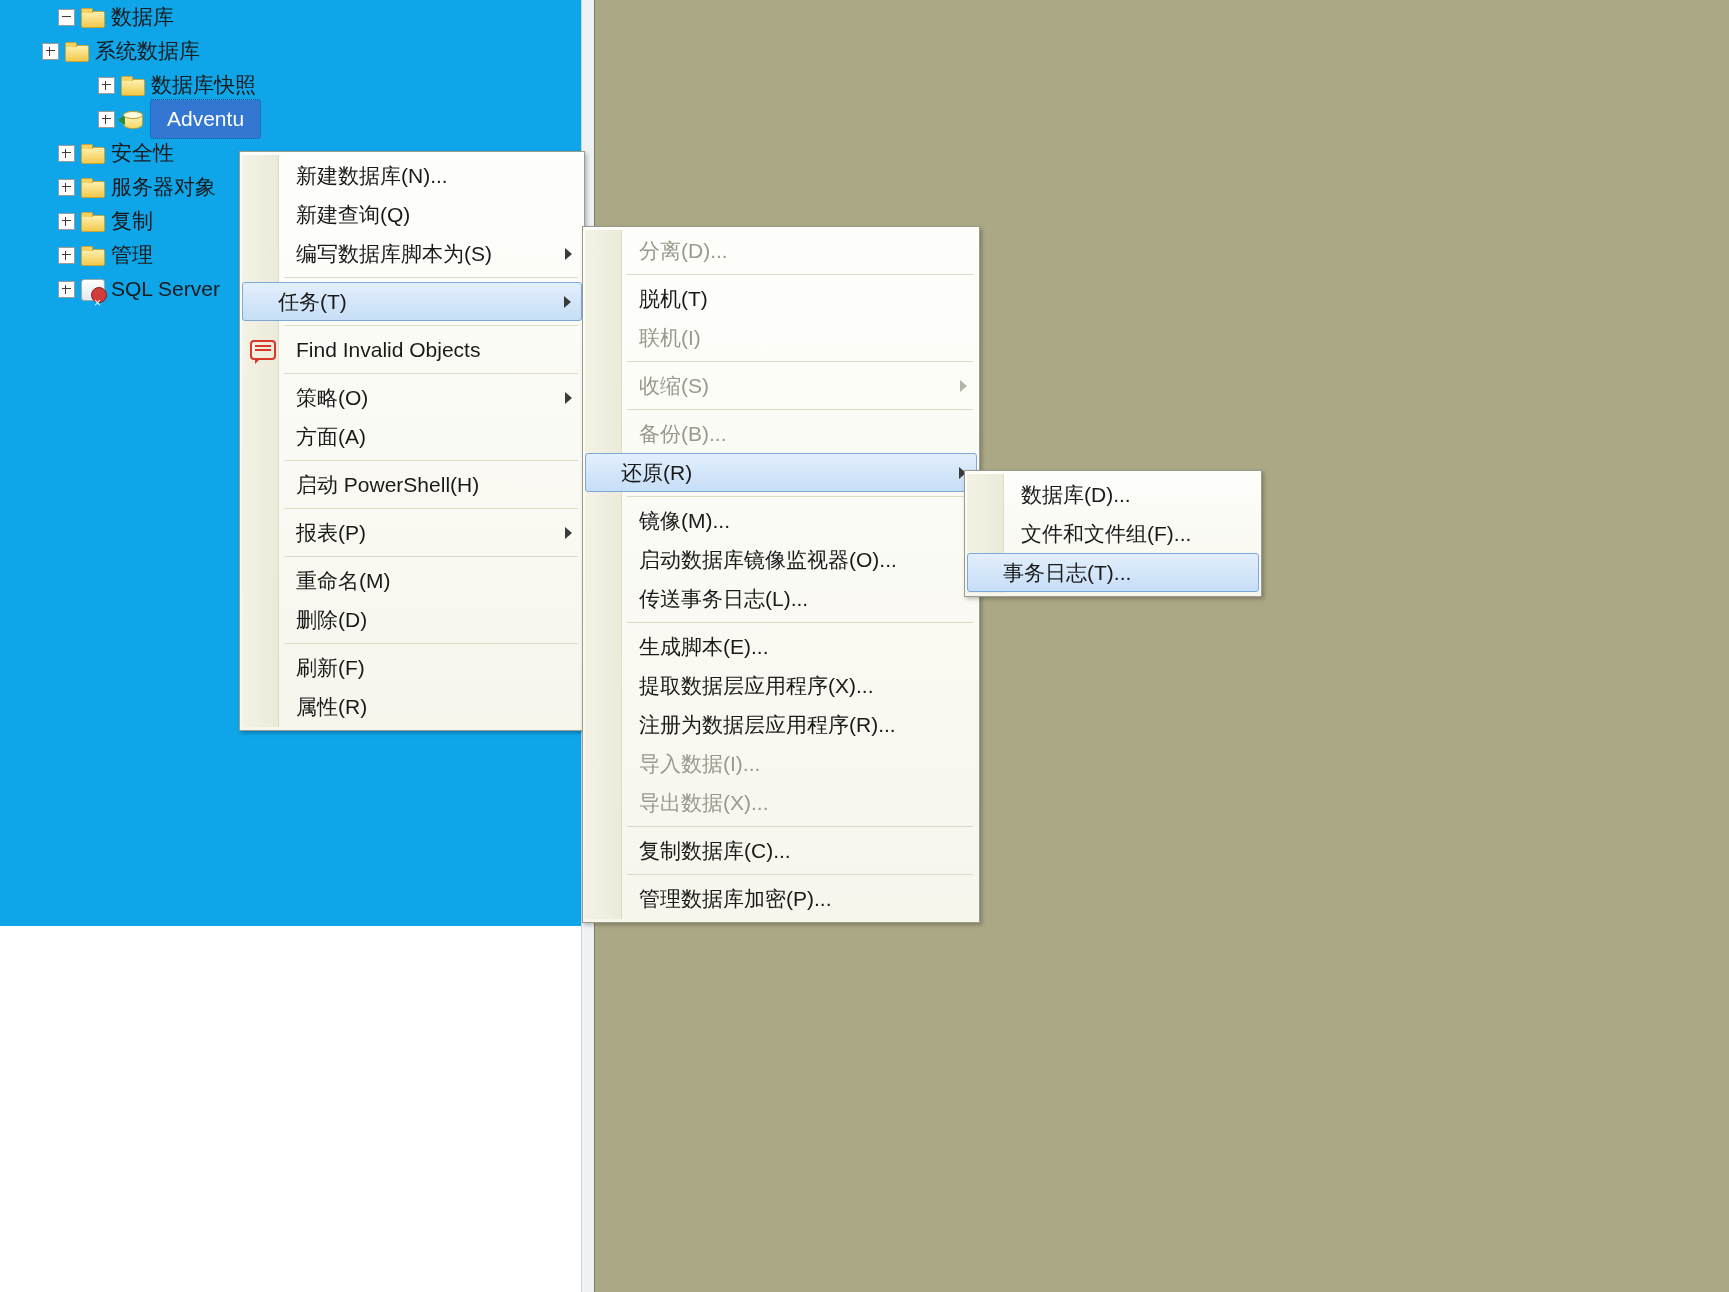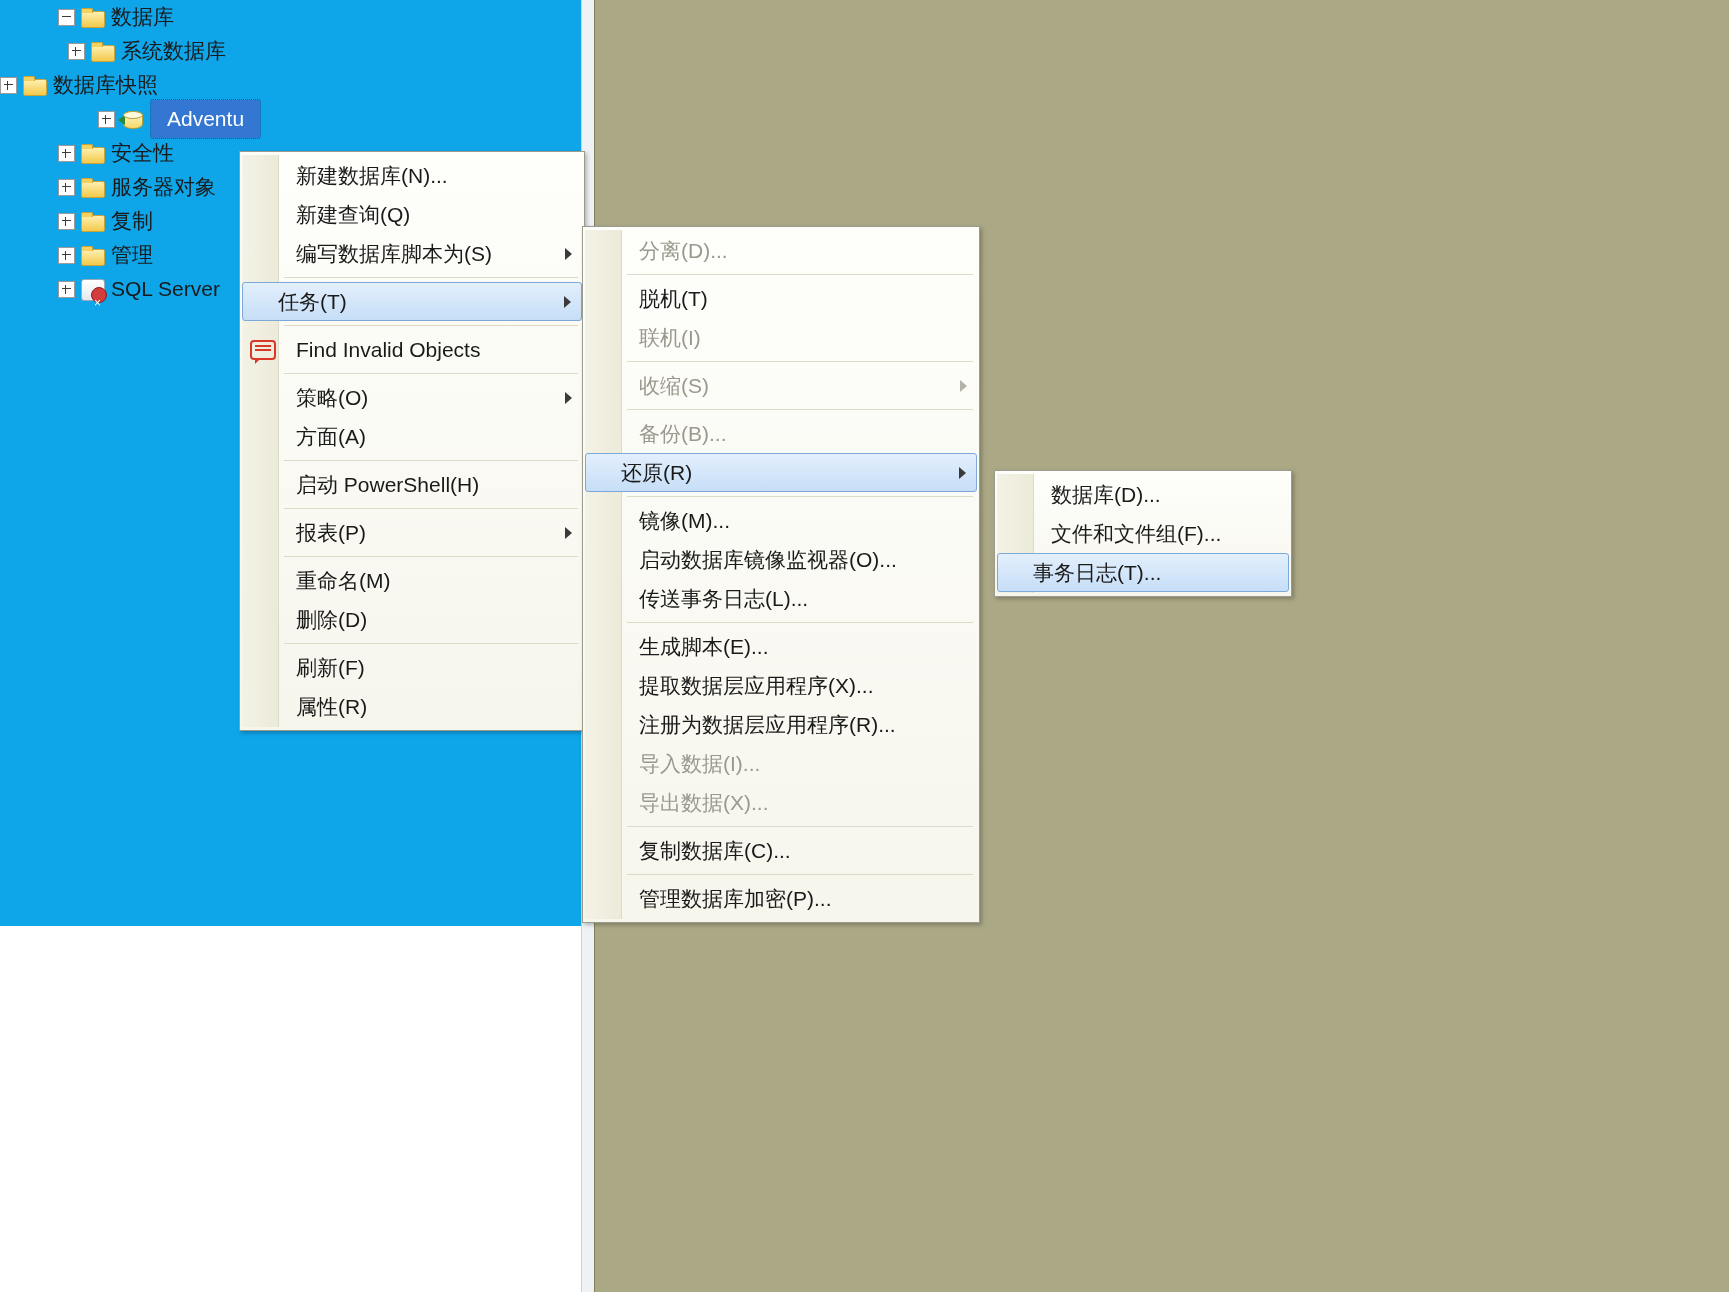--- a/index.html
+++ b/index.html
@@ -50,26 +50,26 @@
 <body>
 <div class="stage">
 
   <div class="tree-panel">
     <div class="tree">
       <div class="node" style="padding-left:58px">
         <span class="expander minus"></span>
         <span class="folder-icon"></span>
         <span class="label">数据库</span>
       </div>
-      <div class="node" style="padding-left:68px">
+      <div class="node" style="padding-left:42px">
         <span class="expander plus"></span>
         <span class="folder-icon"></span>
         <span class="label">系统数据库</span>
       </div>
-      <div class="node" style="">
+      <div class="node" style="padding-left:98px">
         <span class="expander plus"></span>
         <span class="folder-icon"></span>
         <span class="label">数据库快照</span>
       </div>
       <div class="node selected" style="padding-left:98px">
         <span class="expander plus"></span>
         <span class="db-icon">
             <span class="db-arrow"></span>
           </span>
         <span class="label">Adventu</span>
@@ -220,21 +220,21 @@
     <div class="sep"></div>
     <div class="item">
         <span>复制数据库(C)...</span>
       </div>
     <div class="sep"></div>
     <div class="item">
         <span>管理数据库加密(P)...</span>
       </div>
   </div>
 
-  <div class="menu" style="left:994px; top:470px; width:292px;">
+  <div class="menu" style="left:964px; top:470px; width:292px;">
     <div class="gutter"></div>
     <div class="item">
         <span>数据库(D)...</span>
       </div>
     <div class="item">
         <span>文件和文件组(F)...</span>
       </div>
     <div class="item highlight">
         <span>事务日志(T)...</span>
       </div>

